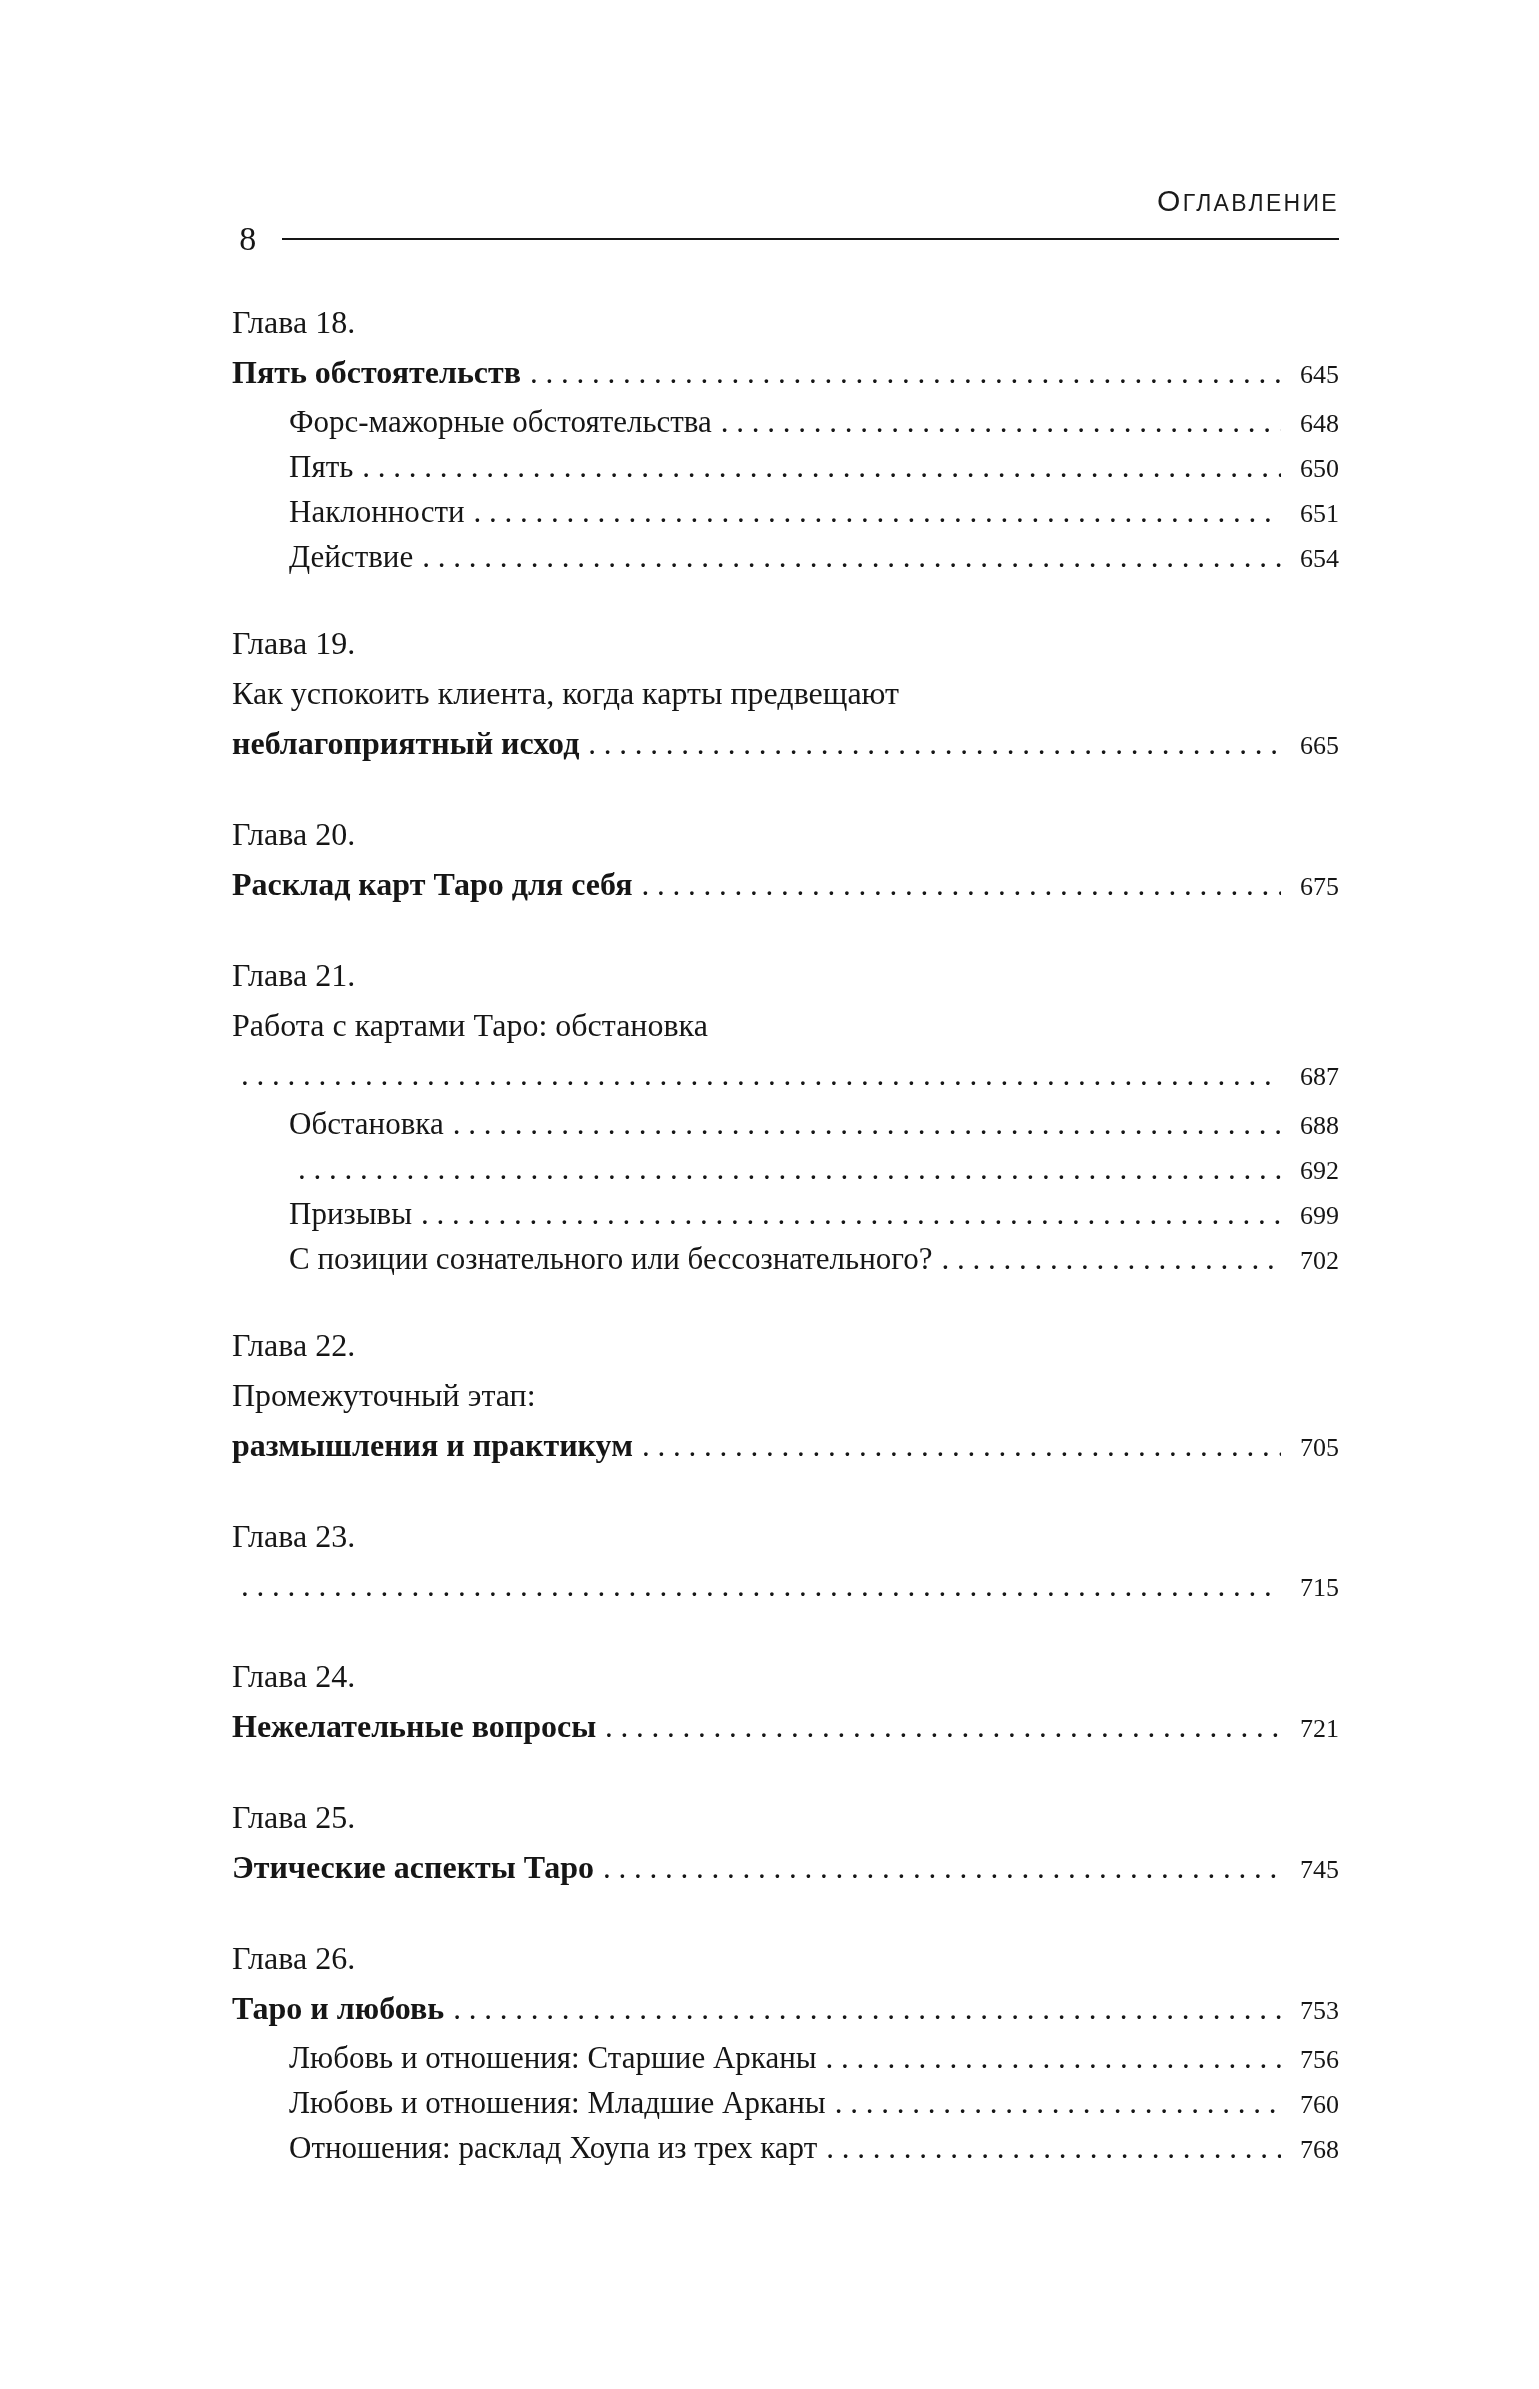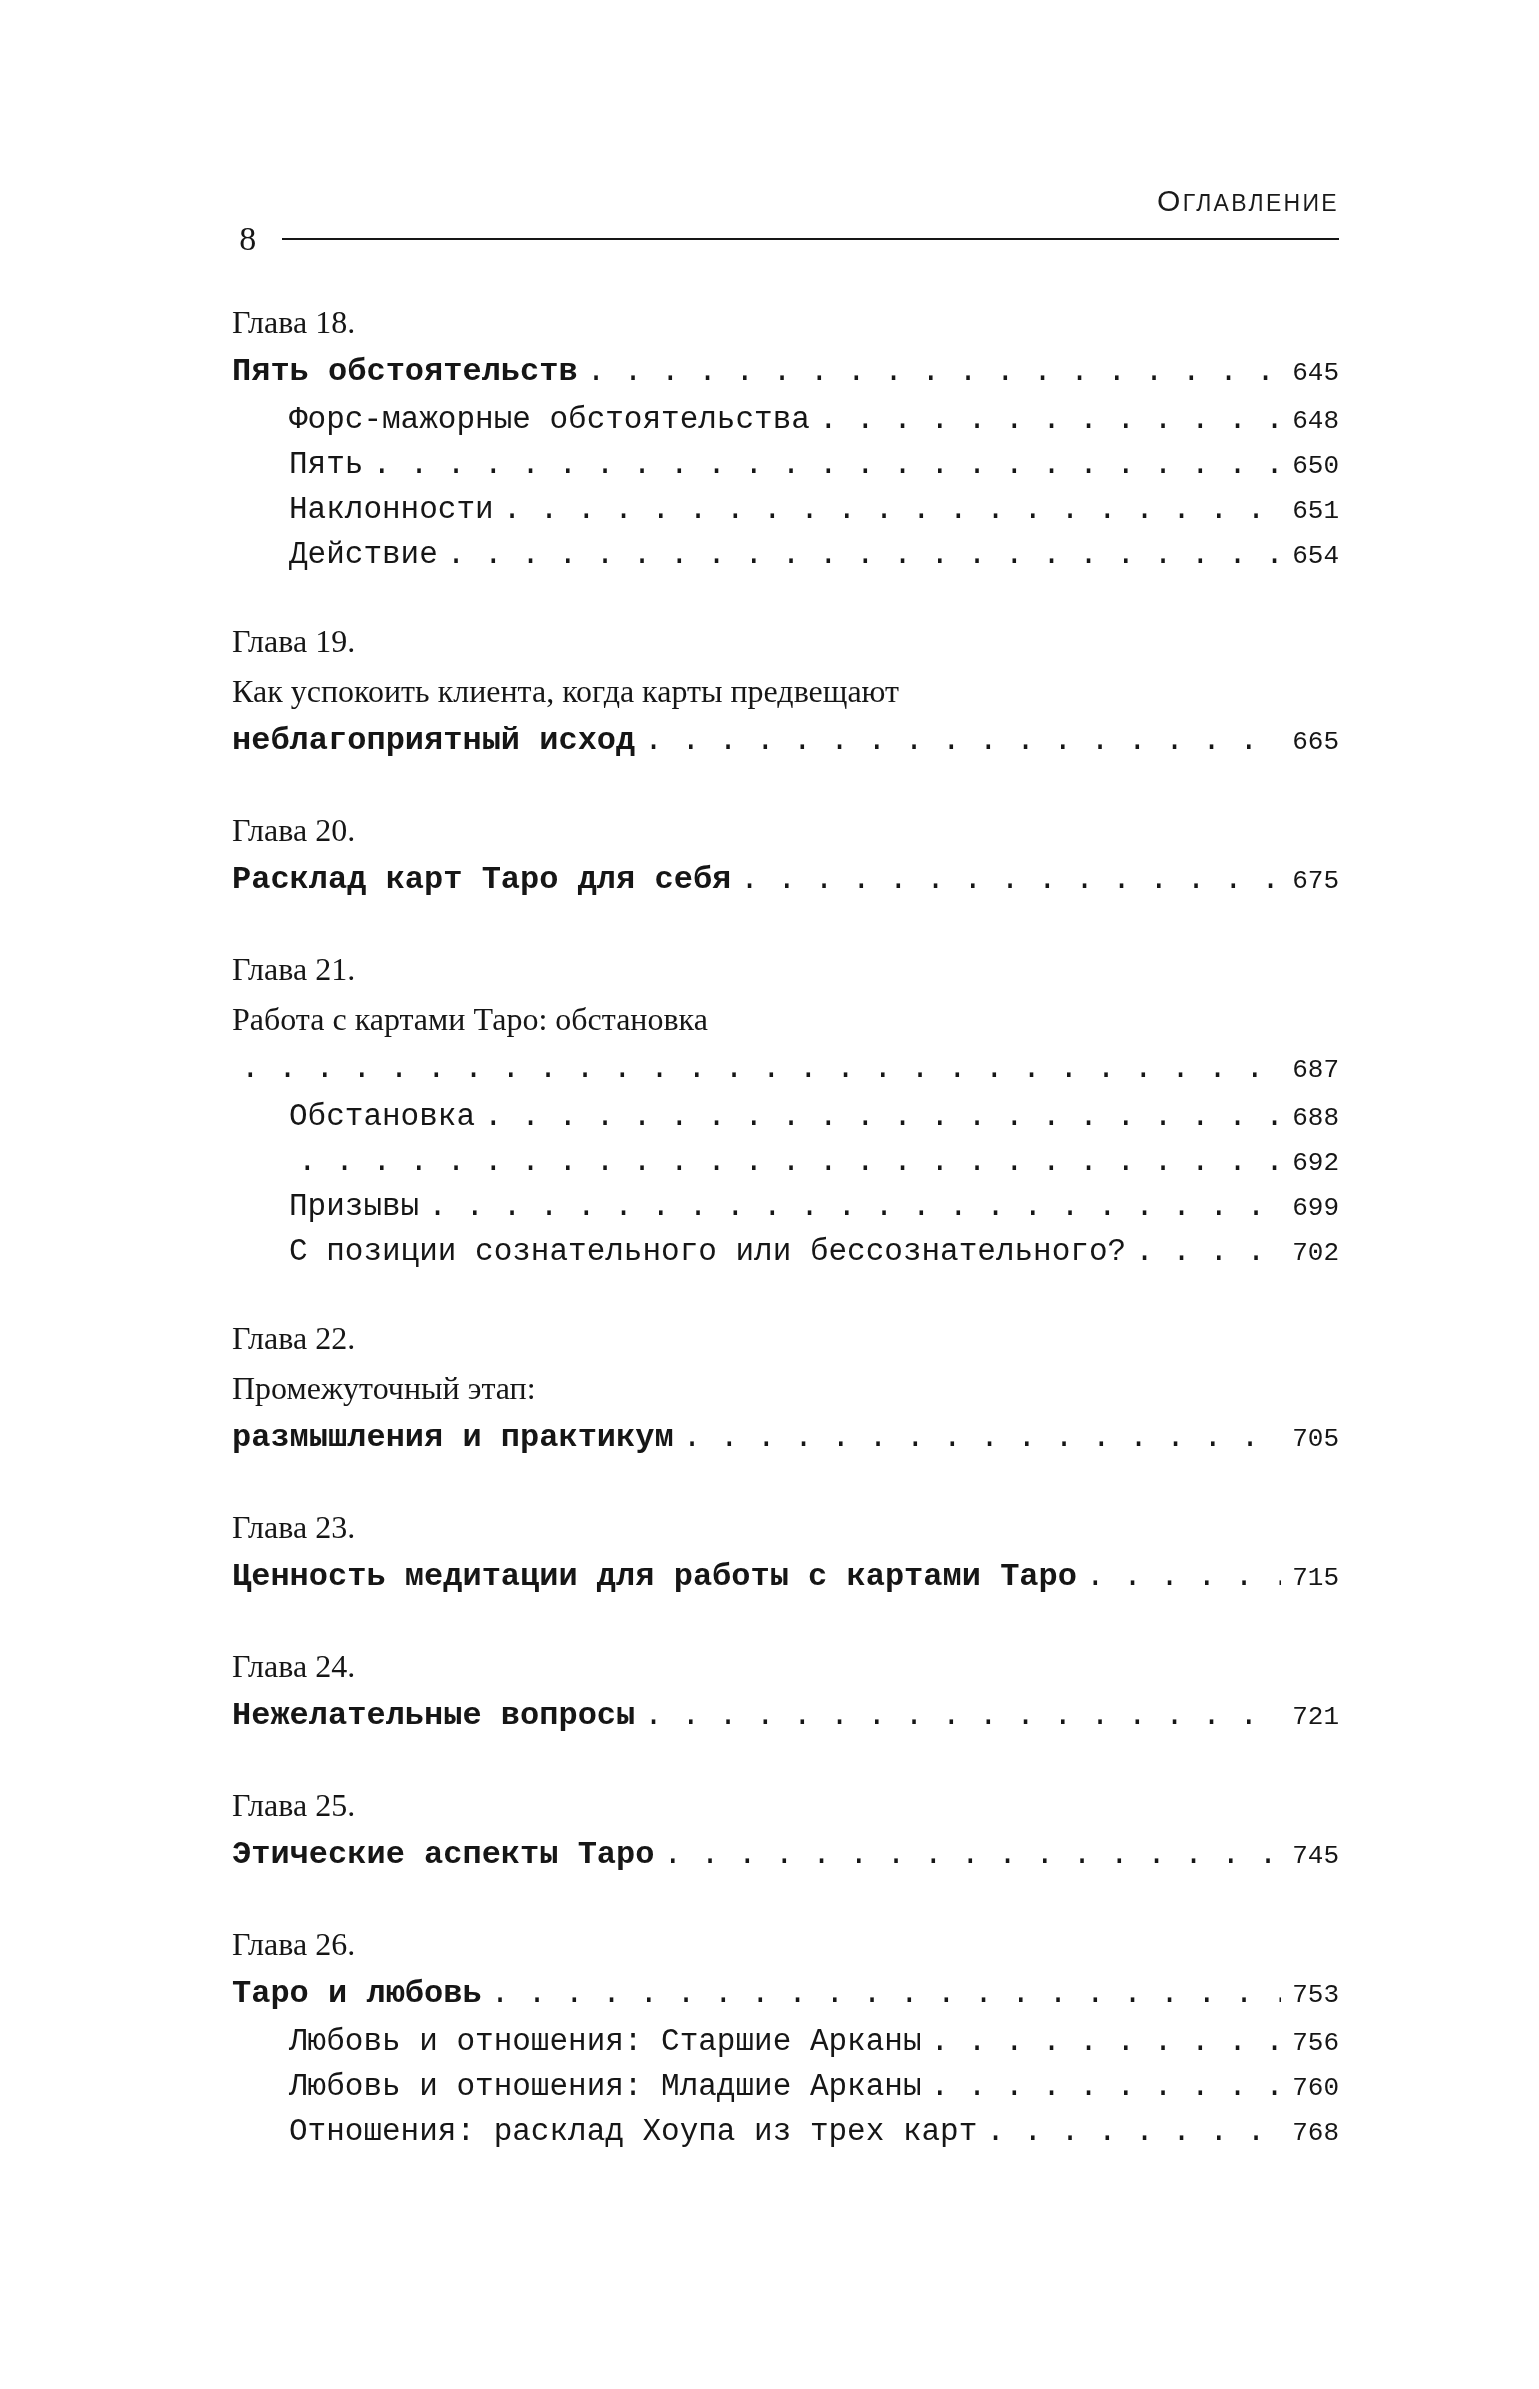--- a/index.html
+++ b/index.html
@@ -43,21 +43,21 @@
   }
   
   .toc { margin-top:38px; }
   .chapter { margin-bottom:38px; }
   .ch-label, .ch-title-line {
     font-weight:normal;
     font-size:32px;
     line-height:50px;
     white-space:nowrap;
   }
-  .row { display:flex; align-items:baseline;font-family:Liberation Mono, monospace; }
+  .row { display:flex; align-items:baseline; }
   .row .t { white-space:nowrap; }
   .title-row { line-height:50px; font-size:31px; }
   .title-row .t { font-weight:bold; font-size:32px; }
   .sub { line-height:43px; font-size:31px; padding-left:57px; }
   .dots {
     flex:1 1 0;
     min-width:12.8px;
     overflow:hidden;
     white-space:nowrap;
     font-weight:normal;
@@ -161,21 +161,20 @@
         <div class="ch-title-line">Промежуточный этап:</div>
         <div class="row title-row">
           <span class="t">размышления и практикум</span>
           <span class="dots" aria-hidden="true">. . . . . . . . . . . . . . . . . . . . . . . . . . . . . . . . . . . . . . . . . . . . . . . . . . . . . . . . . . . . . . . . . . . . . . . . . . . . . . . . . . . . . . . . . . . . . . . . . . . . . . . . . . . . . . . . . . . . . . . . . . . . . . . . . . </span>
           <span class="pg">705</span>
         </div>
       </section>
       <section class="chapter">
         <div class="ch-label">Глава 23.</div>
         <div class="row title-row">
-          <span class="t">Ценность медитации для работы с картами Таро</span>
           <span class="dots" aria-hidden="true">. . . . . . . . . . . . . . . . . . . . . . . . . . . . . . . . . . . . . . . . . . . . . . . . . . . . . . . . . . . . . . . . . . . . . . . . . . . . . . . . . . . . . . . . . . . . . . . . . . . . . . . . . . . . . . . . . . . . . . . . . . . . . . . . . . </span>
           <span class="pg">715</span>
         </div>
       </section>
       <section class="chapter">
         <div class="ch-label">Глава 24.</div>
         <div class="row title-row">
           <span class="t">Нежелательные вопросы</span>
           <span class="dots" aria-hidden="true">. . . . . . . . . . . . . . . . . . . . . . . . . . . . . . . . . . . . . . . . . . . . . . . . . . . . . . . . . . . . . . . . . . . . . . . . . . . . . . . . . . . . . . . . . . . . . . . . . . . . . . . . . . . . . . . . . . . . . . . . . . . . . . . . . . </span>
           <span class="pg">721</span>

